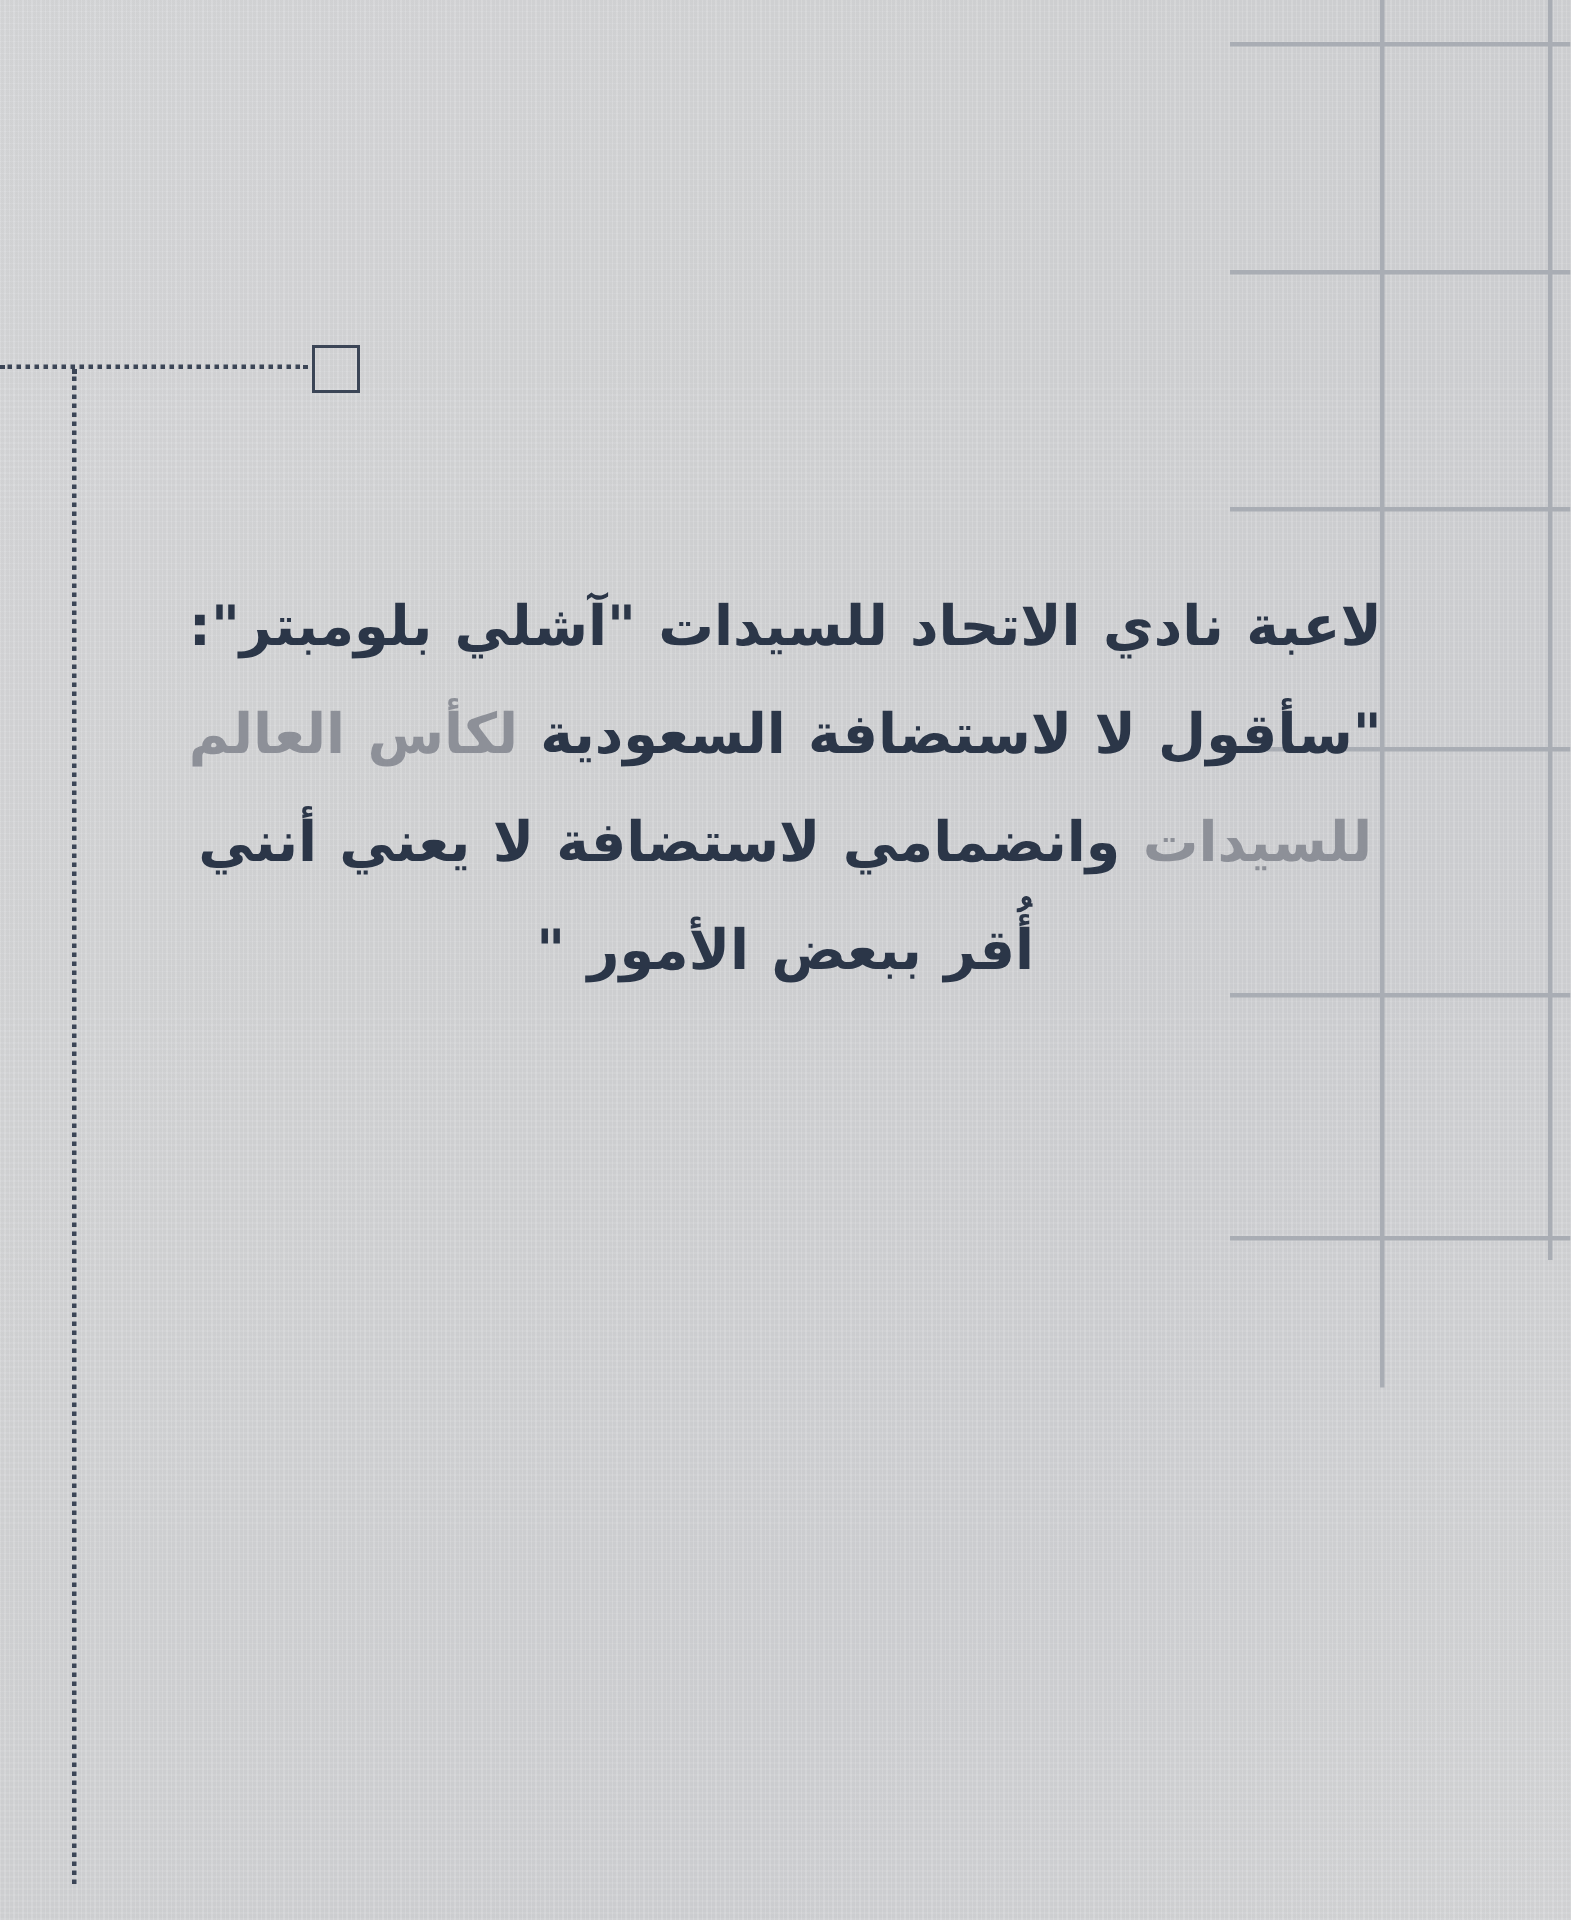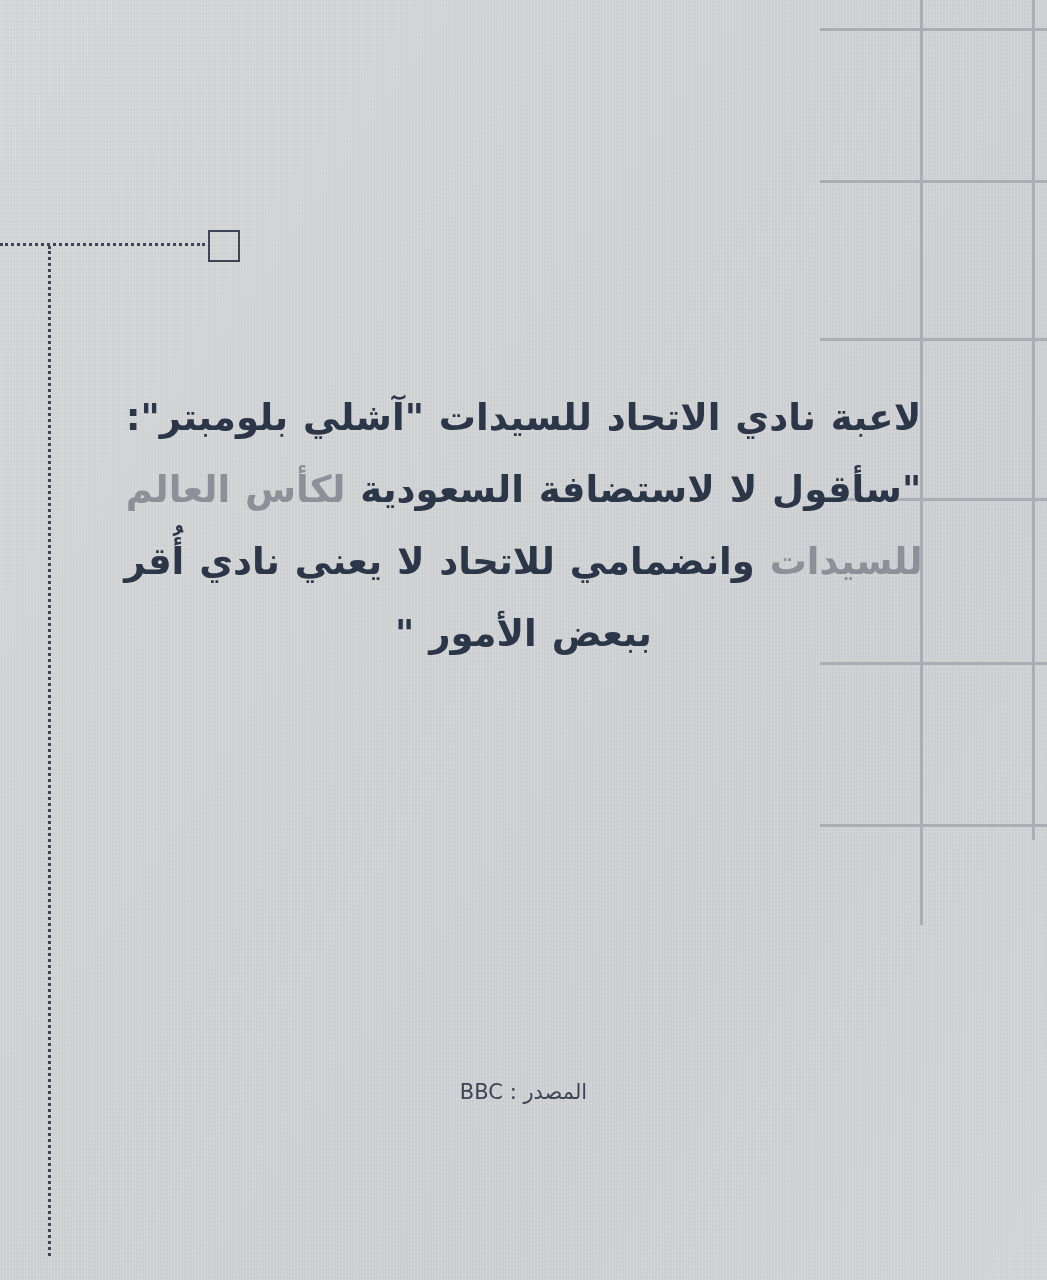--- a/index.html
+++ b/index.html
@@ -133,18 +133,17 @@
     <div class="hline" style="top:508px;"></div>
     <div class="hline" style="top:672px;"></div>
     <div class="hline" style="top:834px;"></div>
   </div>
 
   <div class="dotted-h"></div>
   <div class="dotted-v"></div>
   <div class="square-marker"></div>
 
   <div class="headline-wrap">
-    <div class="headline"><span>لاعبة نادي الاتحاد للسيدات "آشلي بلومبتر": "سأقول لا لاستضافة السعودية</span><span class="muted"> لكأس العالم للسيدات </span><span>وانضمامي للاتحاد لا يعني نادي أُقر ببعض الأمور "</span></div>
+    <div class="headline"><span>لاعبة نادي الاتحاد للسيدات "آشلي بلومبتر": "سأقول لا لاستضافة السعودية</span><span class="muted"> لكأس العالم للسيدات </span><span>وانضمامي لاستضافة لا يعني أنني أُقر ببعض الأمور "</span></div>
   </div>
 
-  <div class="source">المصدر : BBC</div>
 
 </div>
 
 </body></html>

